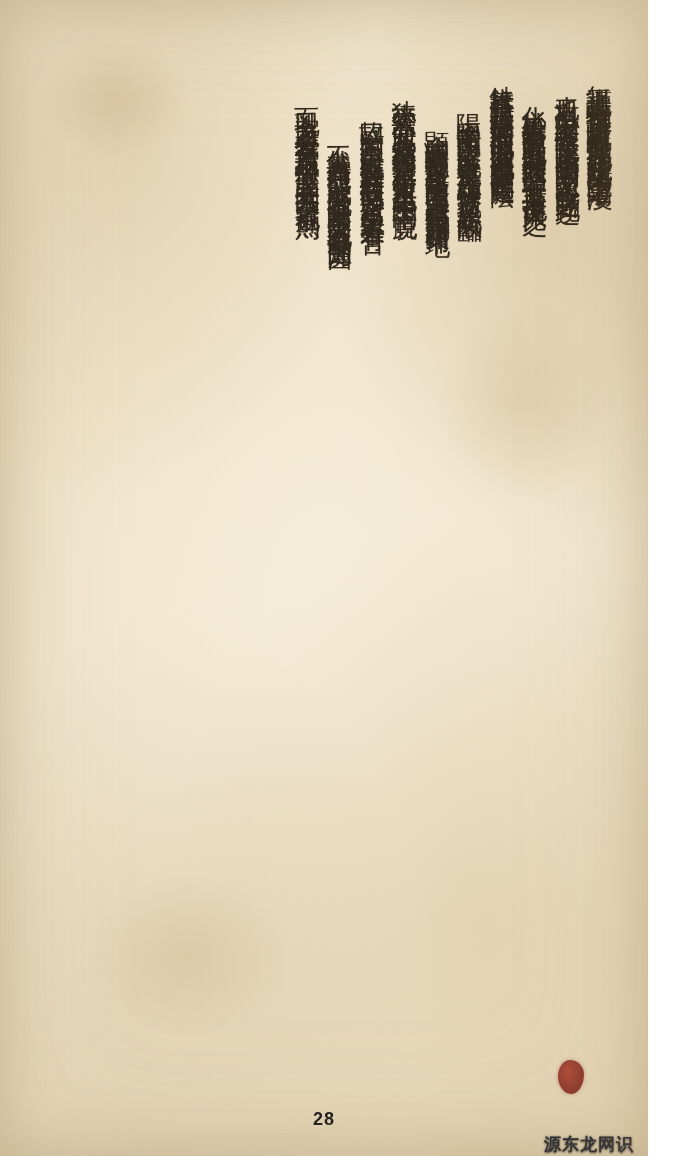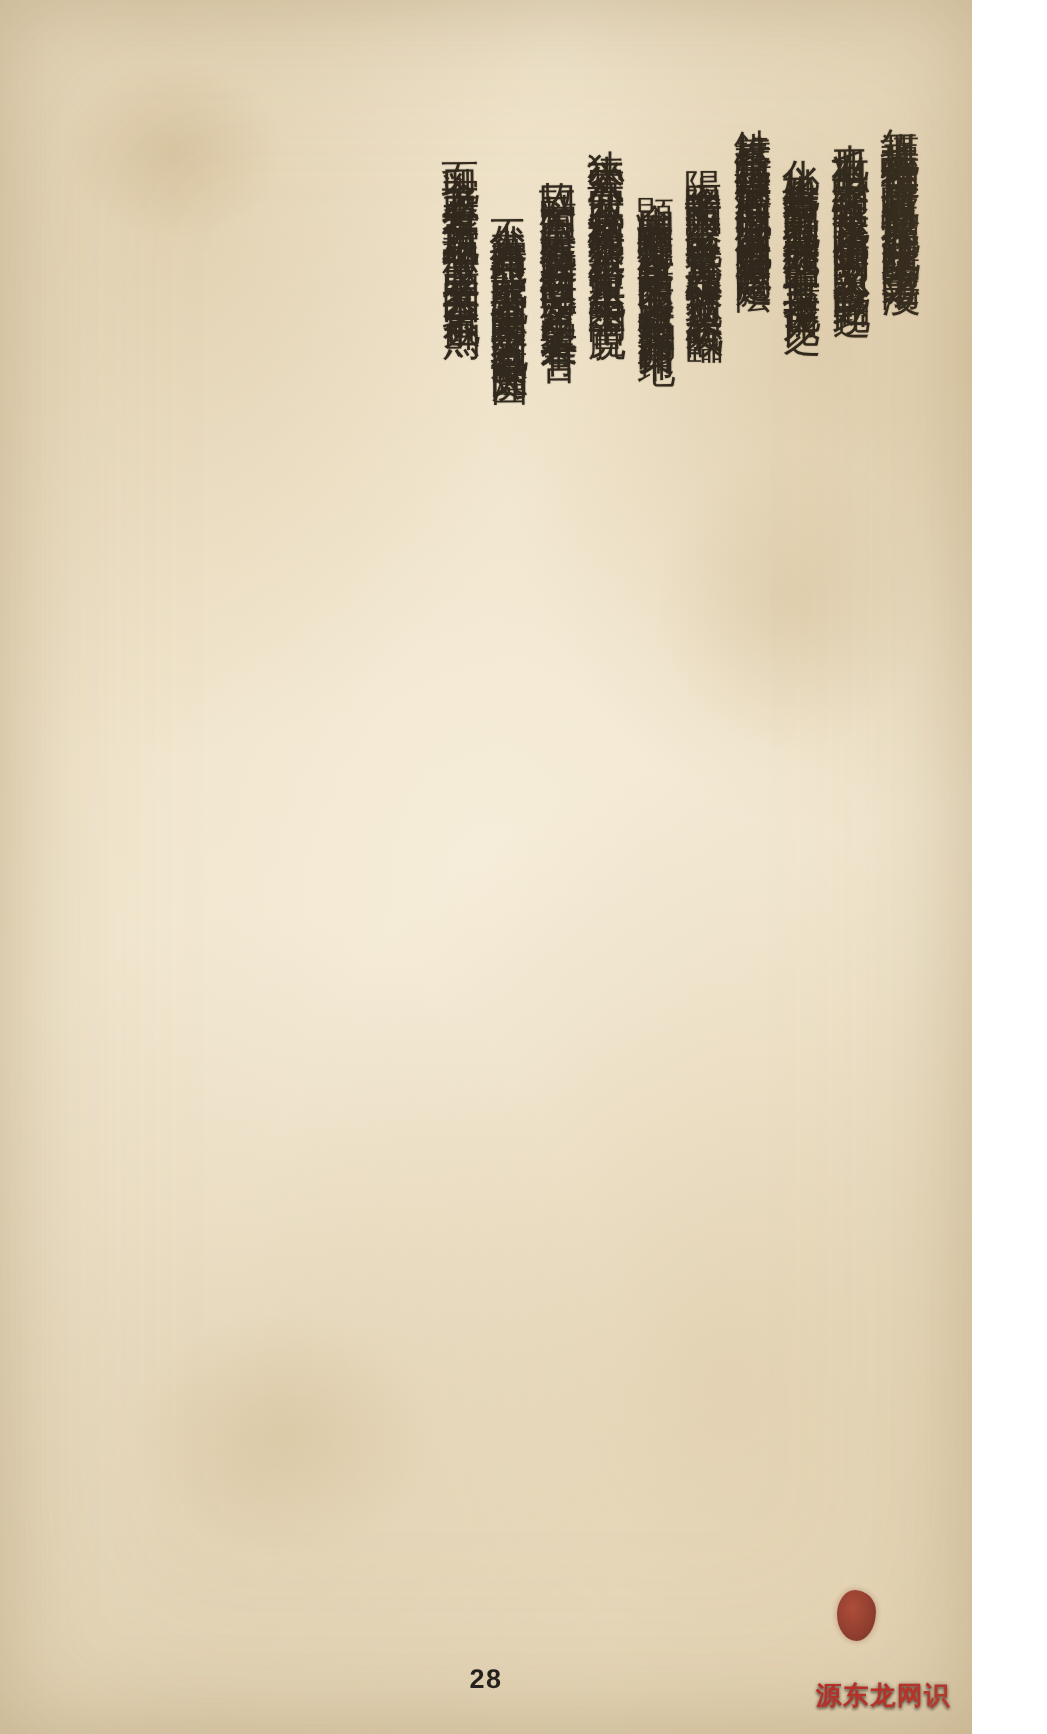--- a/index.html
+++ b/index.html
@@ -96,25 +96,25 @@
     text-align: center;
     font-family: "Liberation Sans", sans-serif;
     font-size: 18px;
     font-weight: bold;
     color: #1a1a1a;
     letter-spacing: 1px;
   }
   #watermark {
     position: absolute;
     right: 14px;
-    bottom: 14px;
+    bottom: 0;
     font-family: "DejaVu Sans", sans-serif;
     font-size: 17px;
     font-weight: bold;
-    color: #b91c1c;
+    color: #0f172a;
     letter-spacing: 1px;
     text-shadow: 0 1px 2px rgba(0,0,0,0.55), 0 0 3px rgba(0,0,0,0.4);
     opacity: 0.95;
   }
   .stain {
     position: absolute;
     border-radius: 50%;
     pointer-events: none;
   }
   #stain-a { left: 40px; top: 40px; width: 150px; height: 120px;

